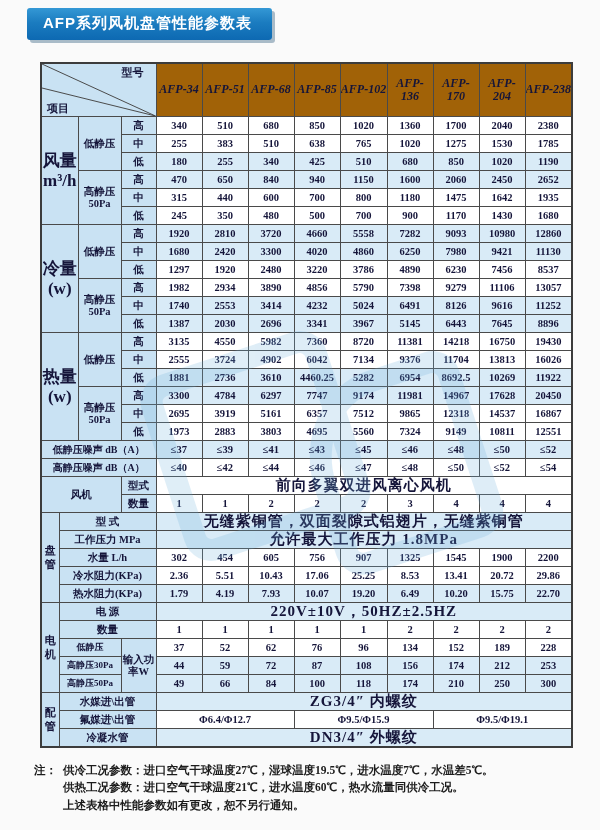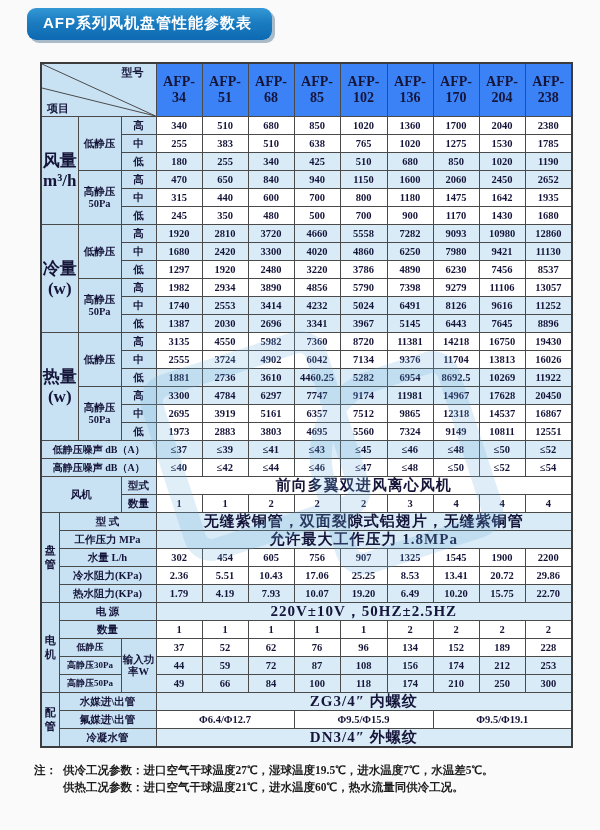--- a/index.html
+++ b/index.html
@@ -6,34 +6,34 @@
   body{
     width:600px;height:830px;position:relative;overflow:hidden;
     background:#fafafa;
     font-family:"Liberation Serif",serif;
   }
   .title-badge{
     position:absolute;left:27px;top:8px;
     background:linear-gradient(180deg,#3498d5 0%,#1b7cc0 45%,#0d69b2 100%);
     color:#fff;font-family:"Liberation Sans",sans-serif;font-weight:bold;
     font-size:15px;letter-spacing:1px;
-    padding:6px 20px 7px 16px;border-radius:9px;
+    padding:6px 20px 7px 16px;border-radius:3px;
     box-shadow:3px 3px 0 rgba(70,110,140,.45);
   }
   .table-wrap{position:absolute;left:40px;top:62px;width:476px;}
   table{border-collapse:collapse;table-layout:fixed;width:531px;border:2px solid #3c3c3c;}
   td{
     border:1px solid #4a4a4a;text-align:center;vertical-align:middle;
     font-size:10.5px;font-weight:bold;color:#15153a;
     padding:0;height:17px;line-height:1.12;overflow:hidden;
   }
   .lab{background:#c9e2f3;}
   .bgB{background:#d9ebf7;}
   .bgW{background:#ffffff;}
-  .model{background:#3b82f6;font-size:14px;}
+  .model{background:#a16207;font-size:12px;font-style:italic;}
   .corner{background:#c9e2f3;position:relative;height:52px;padding:0;}
   .corner svg{position:absolute;left:0;top:0;width:100%;height:100%;}
   .corner .ct{position:absolute;font-size:11px;}
   .corner .t-model{right:12px;top:2px;}
   .corner .t-data{left:40px;top:19px;margin-top:36px;}
   .corner .t-item{left:5px;bottom:2px;}
   .glabel div{font-size:17px;}
   .slabel{font-size:10.5px;}
   .vert span{display:inline-block;width:1.1em;line-height:1.25;word-break:break-all;font-size:11px;}
   .noise-lab{font-size:10px;}
@@ -510,15 +510,16 @@
       <div class="wm1"></div>
       <div class="wm2"></div>
     </div>
   </div>
 
   <div class="notes">
     <span class="note-label">注：</span>
     <div class="note-lines" id="note-lines">
         <div>供冷工况参数：进口空气干球温度27℃，湿球温度19.5℃，进水温度7℃，水温差5℃。</div>
         <div>供热工况参数：进口空气干球温度21℃，进水温度60℃，热水流量同供冷工况。</div>
+        <div>上述表格中性能参数如有更改，恕不另行通知。</div>
       </div>
   </div>
 </div>
 
 </body></html>

